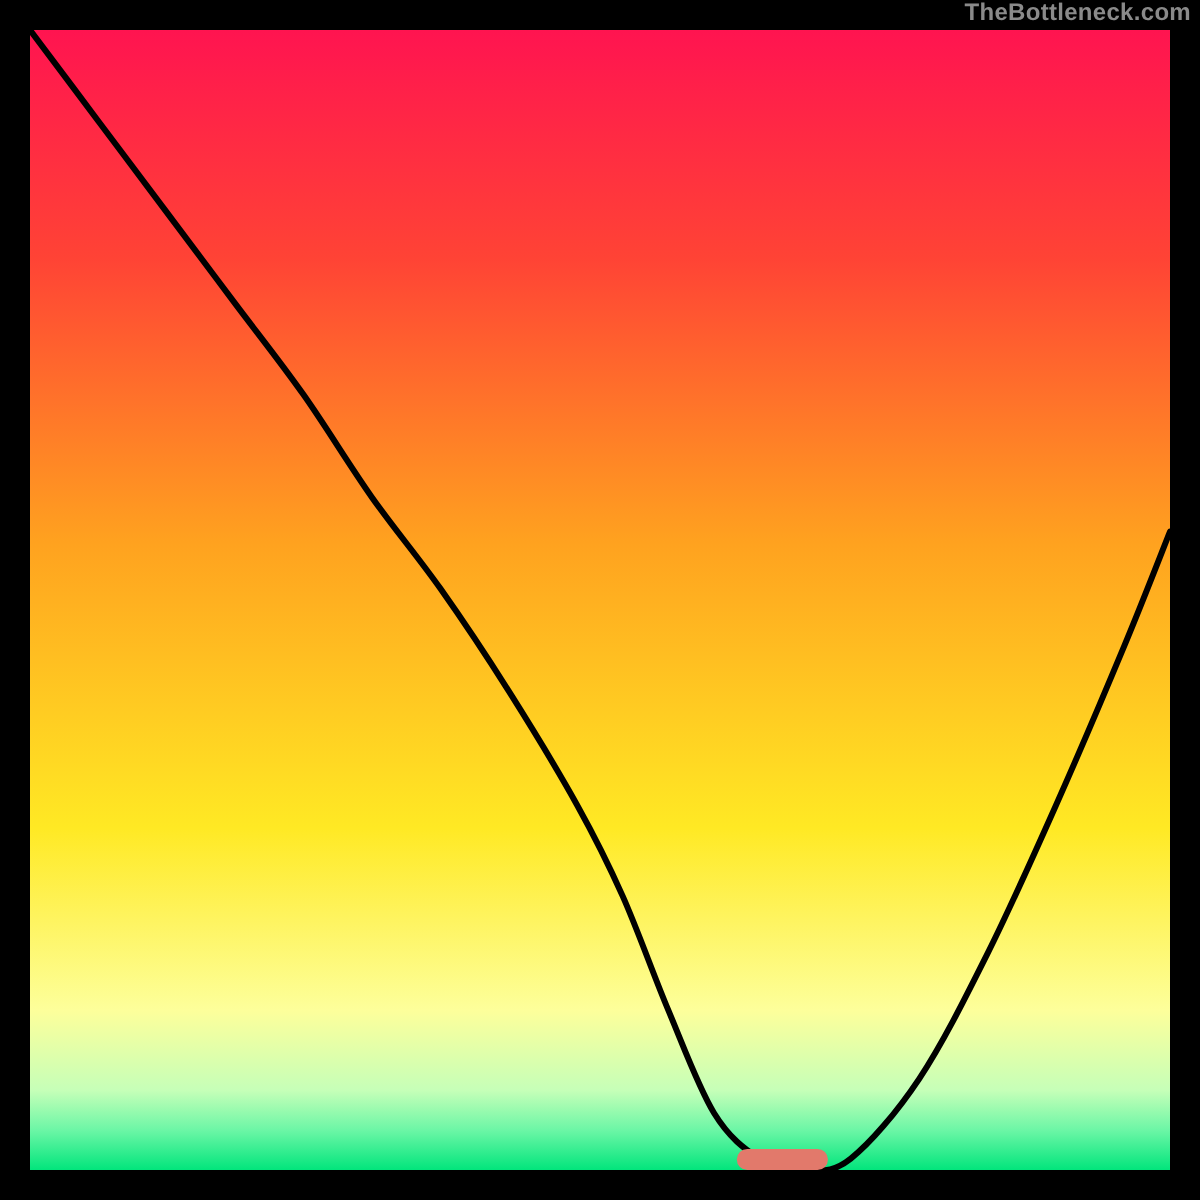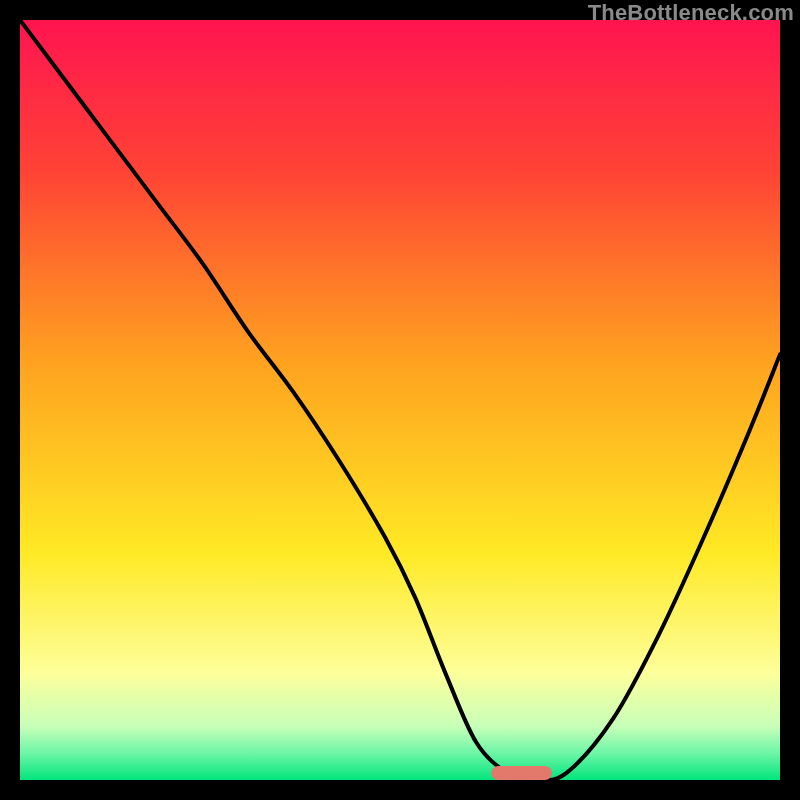--- a/index.html
+++ b/index.html
@@ -23,21 +23,21 @@
     left: 0;
     top: 0;
     width: 760px;
     height: 760px;
   }
   .watermark {
     position: absolute;
     right: 6px;
     top: 0px;
     font-family: Arial, Helvetica, sans-serif;
-    font-size: 22px;
+    font-size: 16px;
     font-weight: 600;
     color: #8a8a8a;
     letter-spacing: 0.2px;
     text-align: right;
   }
   svg { display: block; }
 </style>
 </head>
 <body>
 

